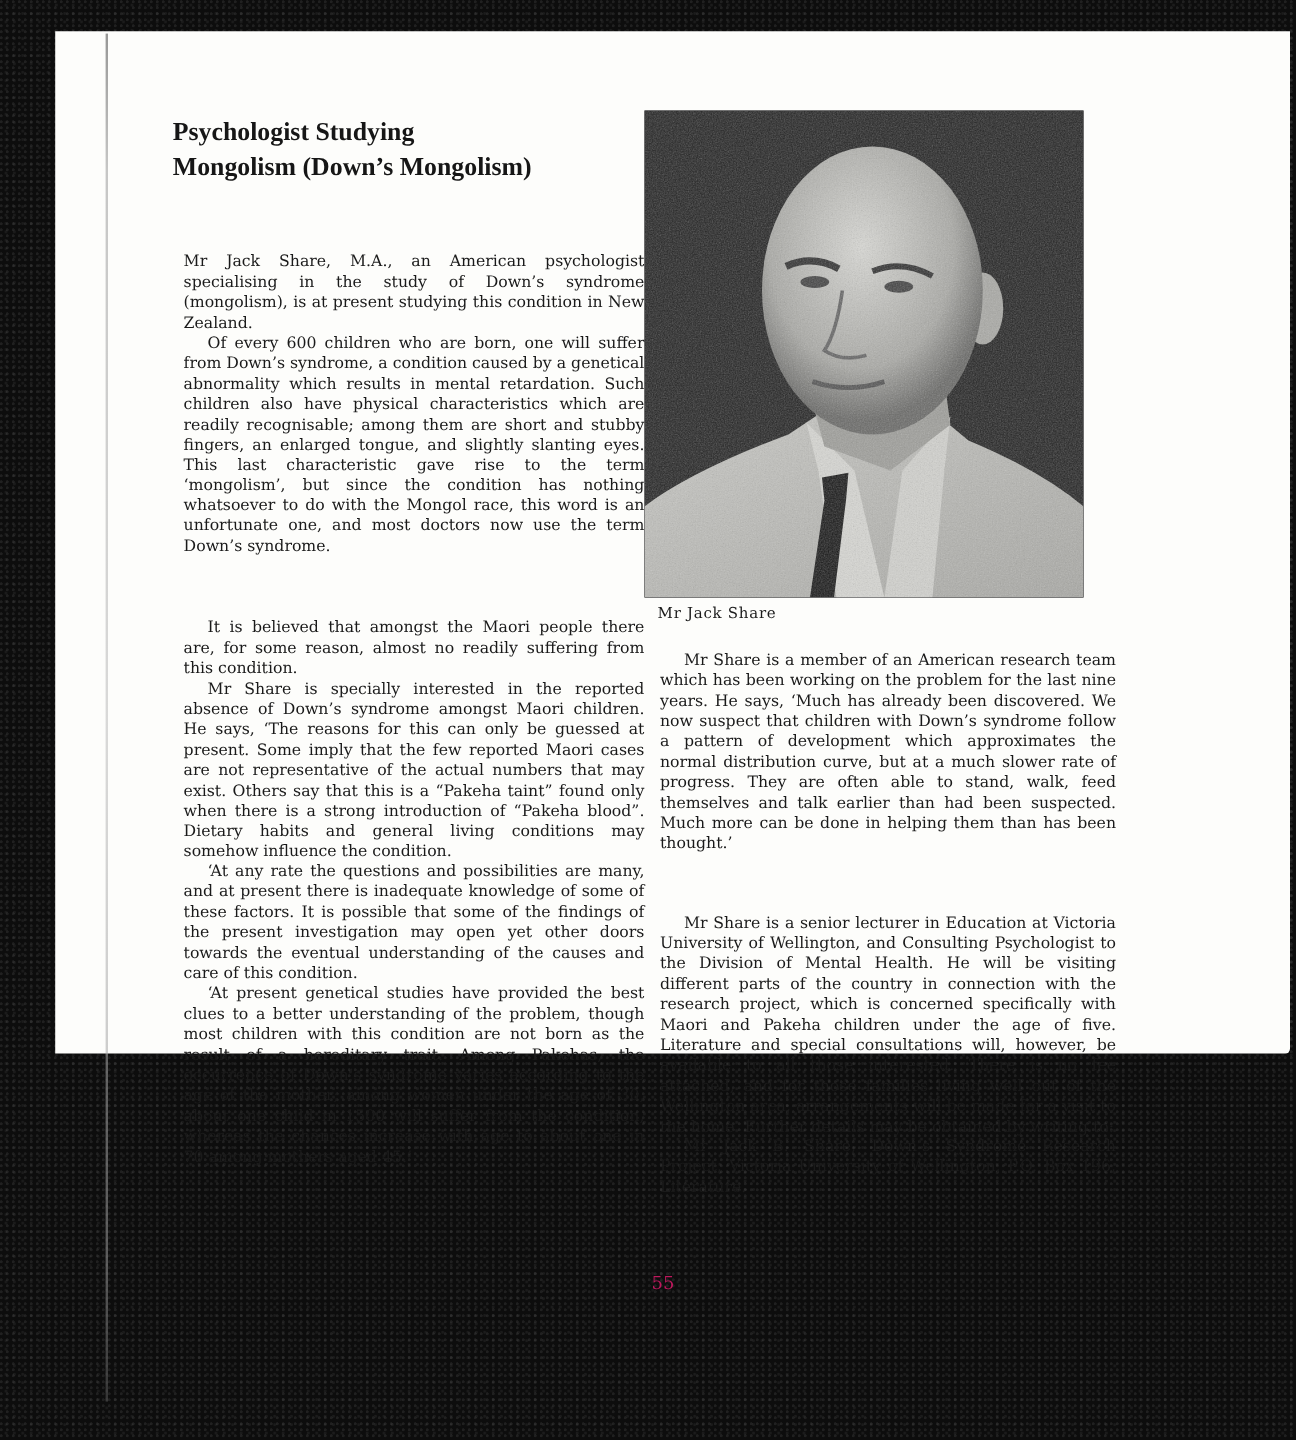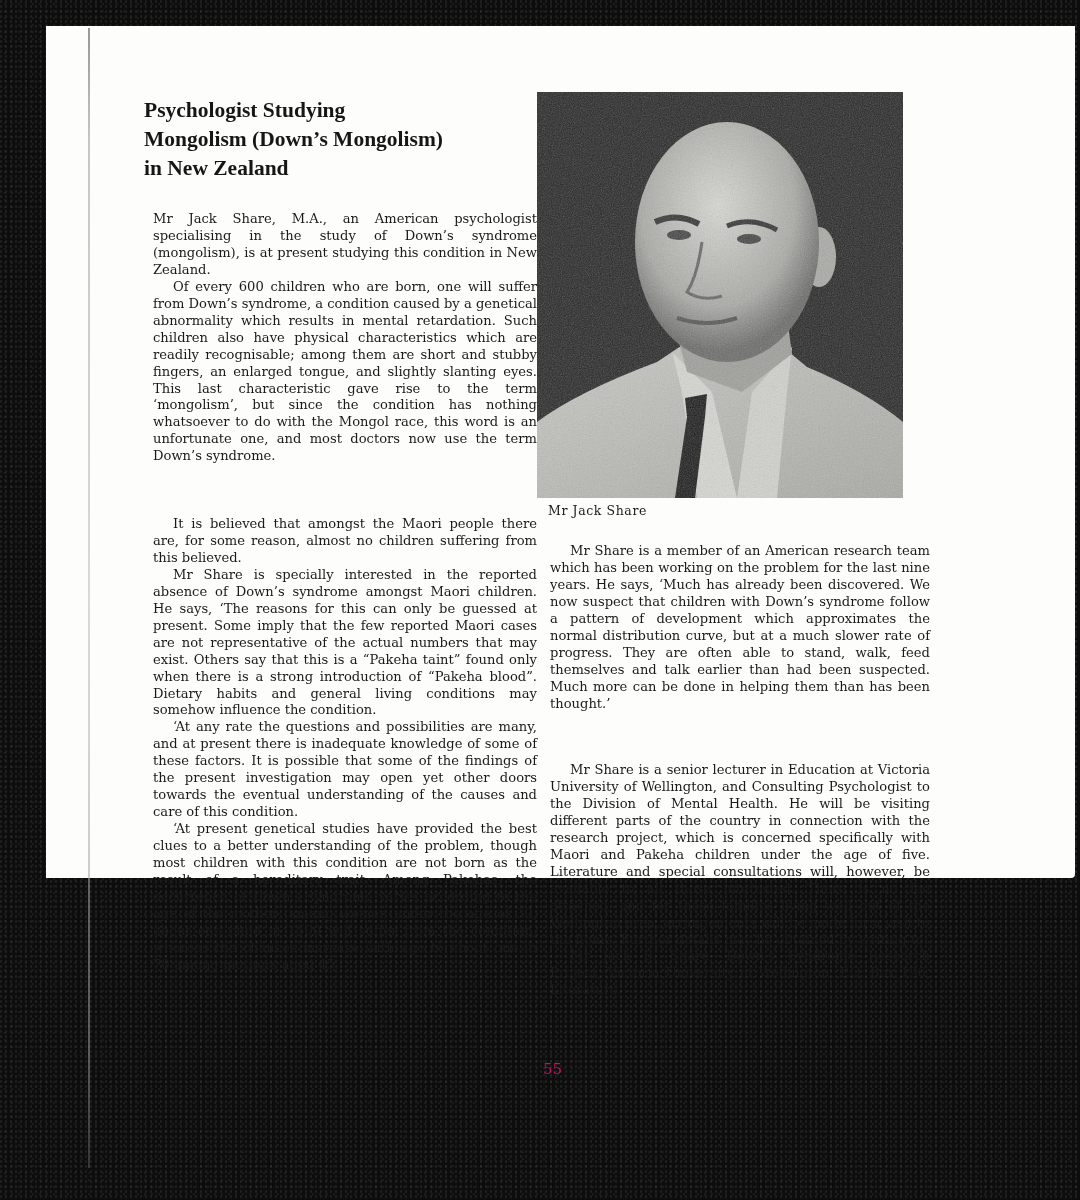--- a/index.html
+++ b/index.html
@@ -71,30 +71,29 @@
 <body>
 
 <div class="scan-bg"></div>
 
 <div class="page">
   <div class="gutter-line"></div>
 
   <h1 class="title">
     <span>Psychologist Studying</span>
     <span>Mongolism (Down’s Mongolism)</span>
-    <span>in New Zealand</span>
   </h1>
 
   <div class="col col-left">
     <div class="block1">
       <p class="noindent">Mr Jack Share, M.A., an American psychologist specialising in the study of Down’s syndrome (mongolism), is at present studying this condition in New Zealand.</p>
       <p>Of every 600 children who are born, one will suffer from Down’s syndrome, a condition caused by a genetical abnormality which results in mental retardation. Such children also have physical characteristics which are readily recognisable; among them are short and stubby fingers, an enlarged tongue, and slightly slanting eyes. This last characteristic gave rise to the term ‘mongolism’, but since the condition has nothing whatsoever to do with the Mongol race, this word is an unfortunate one, and most doctors now use the term Down’s syndrome.</p>
     </div>
     <div class="block2">
-      <p>It is believed that amongst the Maori people there are, for some reason, almost no children suffering from this believed.</p>
+      <p>It is believed that amongst the Maori people there are, for some reason, almost no readily suffering from this condition.</p>
       <p>Mr Share is specially interested in the reported absence of Down’s syndrome amongst Maori children. He says, ‘The reasons for this can only be guessed at present. Some imply that the few reported Maori cases are not representative of the actual numbers that may exist. Others say that this is a “Pakeha taint” found only when there is a strong introduction of “Pakeha blood”. Dietary habits and general living conditions may somehow influence the condition.</p>
       <p>‘At any rate the questions and possibilities are many, and at present there is inadequate knowledge of some of these factors. It is possible that some of the findings of the present investigation may open yet other doors towards the eventual understanding of the causes and care of this condition.</p>
       <p>‘At present genetical studies have provided the best clues to a better understanding of the problem, though most children with this condition are not born as the result of a hereditary trait. Among Pakehas, the occurrence of Down’s syndrome varies according to the age of the mother; among women under the age of 30, about one child in 1500 will suffer from the condition, whereas the chances increase with age to about one in 70 among mothers aged 45.’</p>
     </div>
   </div>
 
   <div class="photo" title="Portrait photograph of Mr Jack Share">
     <svg viewBox="0 0 366 406" preserveAspectRatio="none">
       <defs>
         <filter id="grain">

